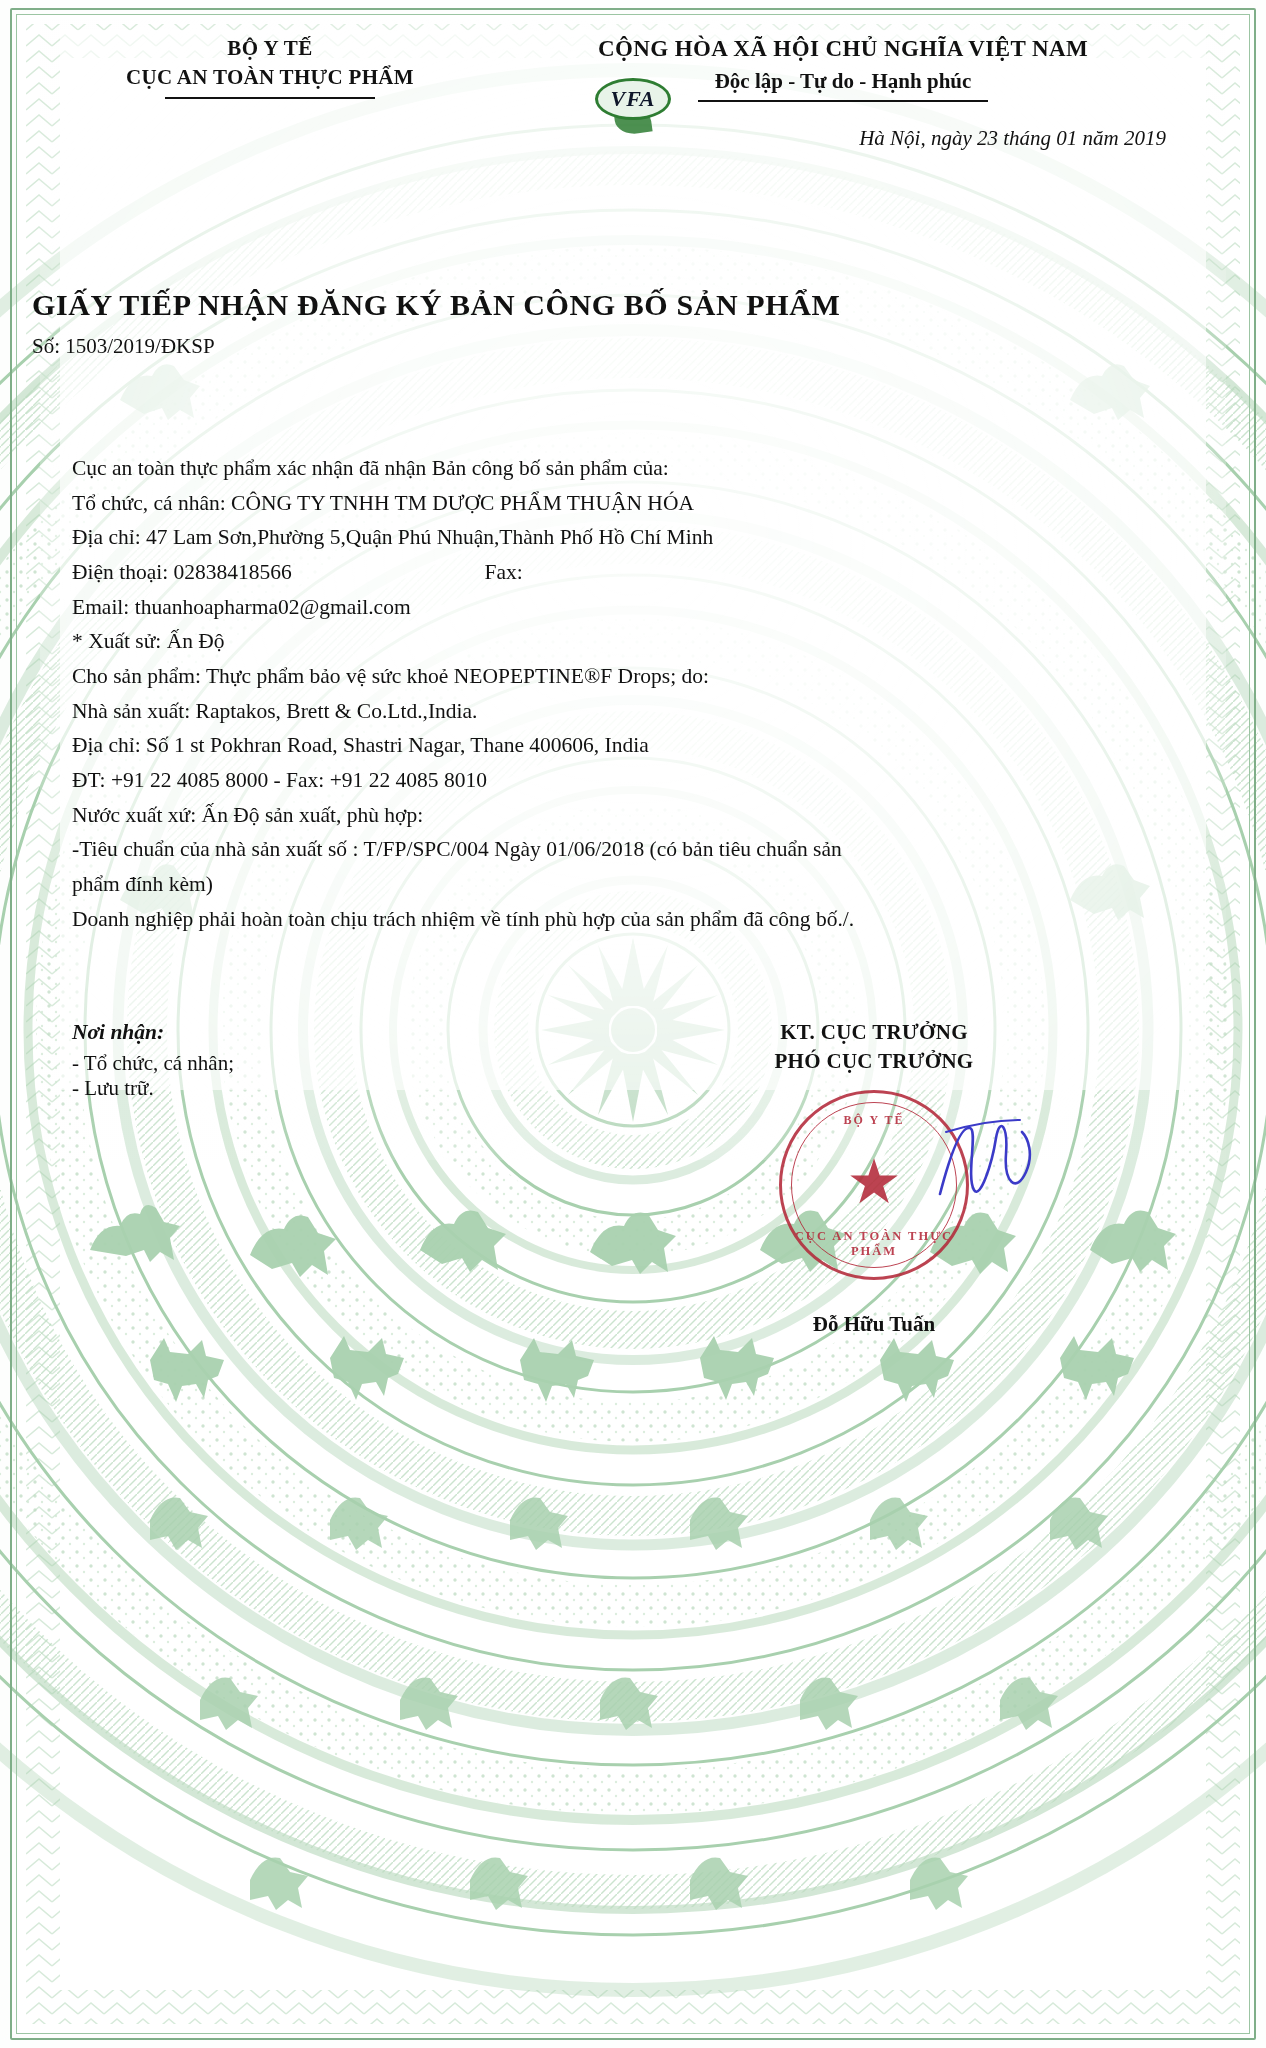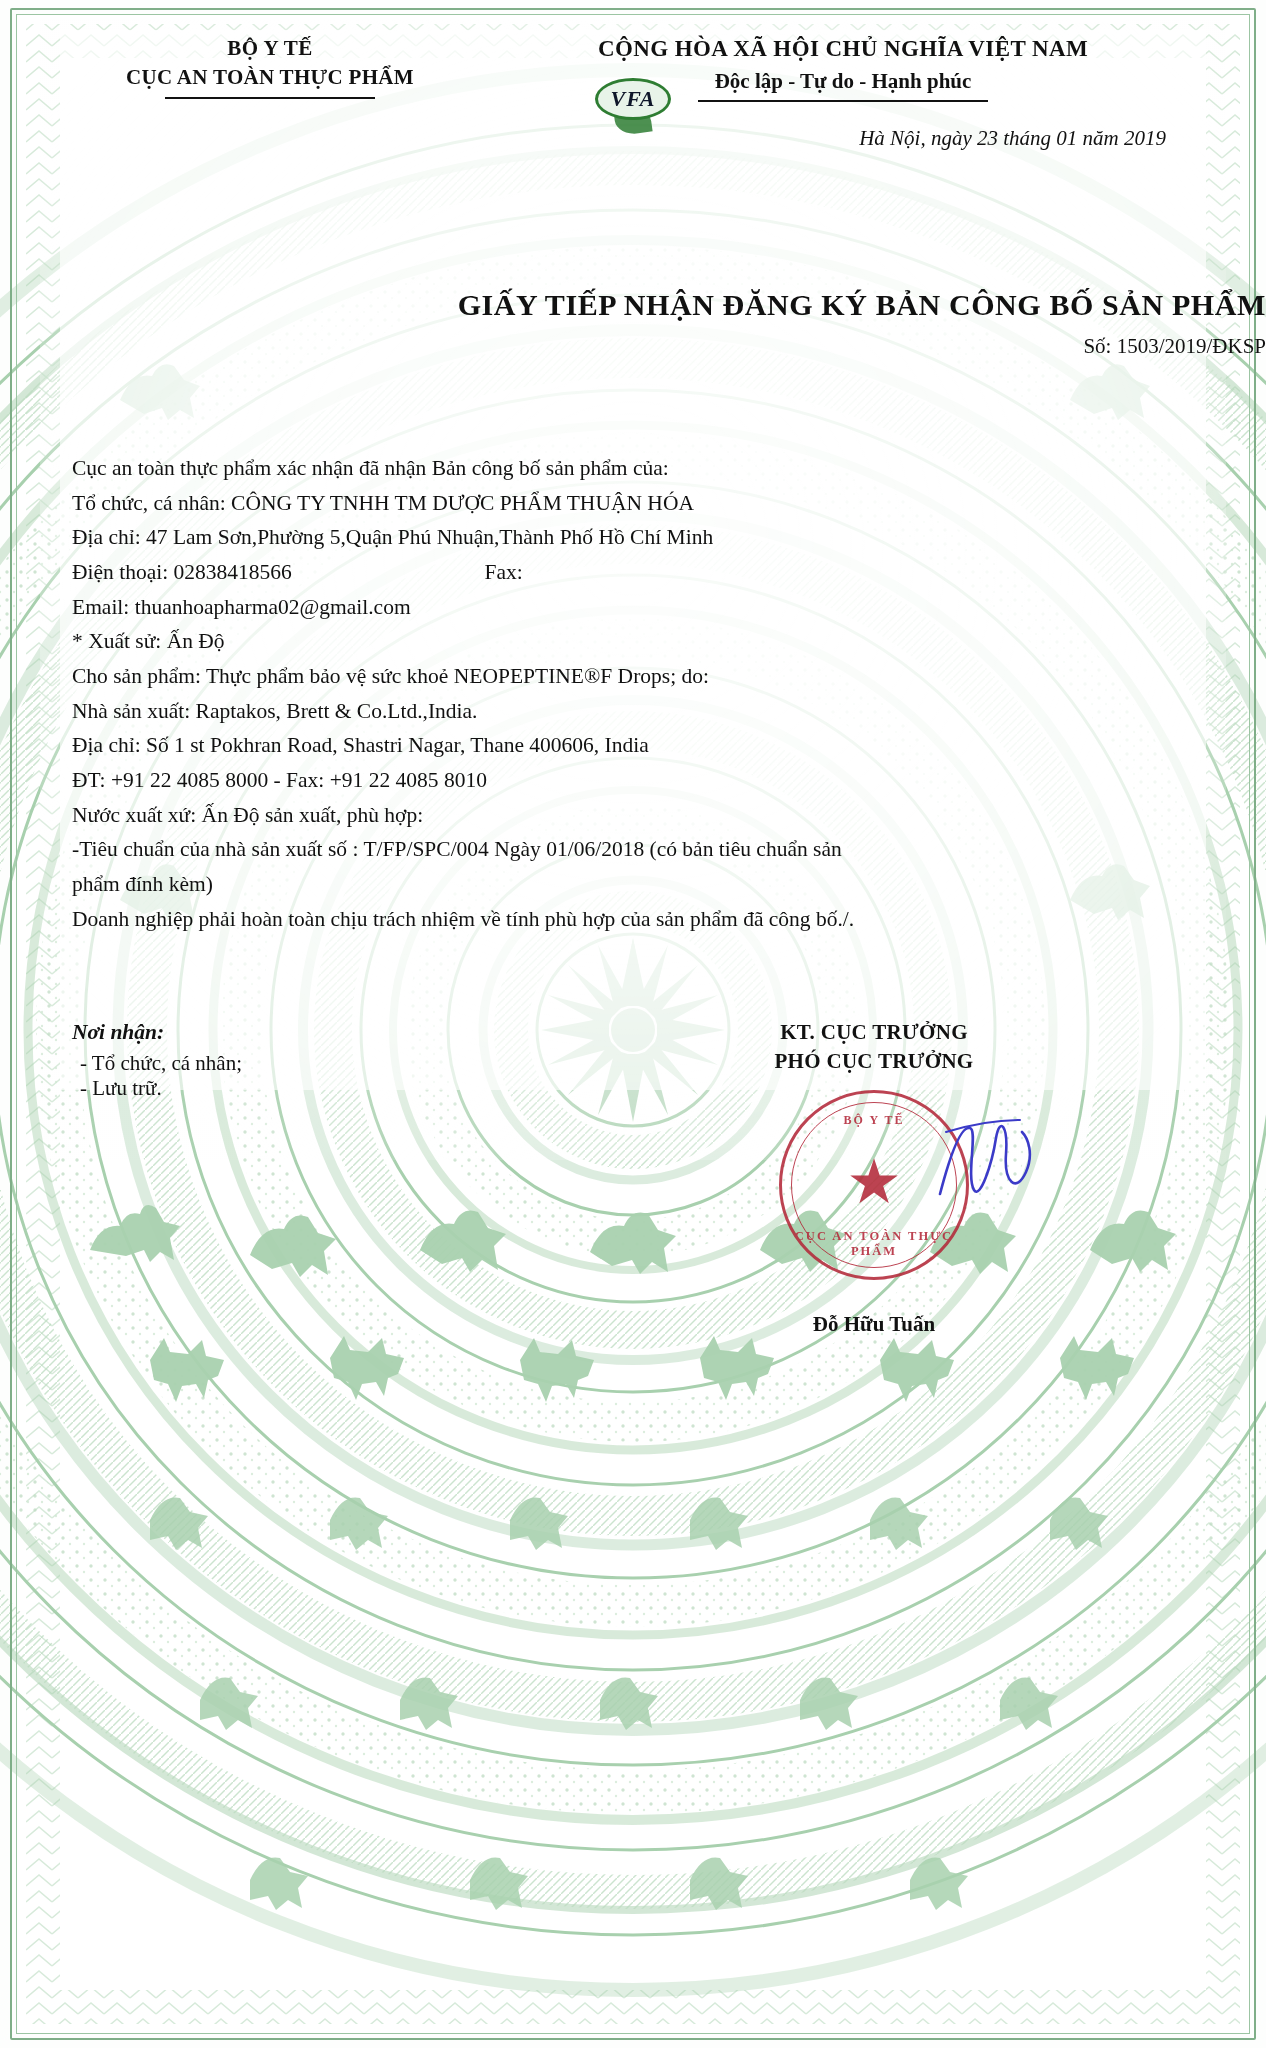--- a/index.html
+++ b/index.html
@@ -104,21 +104,22 @@
     transform: rotate(-8deg);
   }
   .place-date {
     position: absolute;
     right: 100px; top: 126px;
     font-size: 21px; font-style: italic;
   }
   
   .title-block {
     position: absolute; top: 288px; left: 0; width: 100%;
-    text-align: right;
+    text-align: left;
+    padding-left: 32px;
   }
   .doc-title {
     font-size: 30px; font-weight: bold; letter-spacing: .6px;
   }
   .doc-number {
     font-size: 21px; margin-top: 12px;
   }
   
   .body-block {
     position: absolute;
@@ -132,21 +133,21 @@
   .footer {
     position: absolute;
     left: 72px; right: 60px; top: 1020px;
     display: flex;
   }
   .recipients { width: 470px; font-size: 21px; }
   .recipients .r-title {
     font-weight: bold; font-style: italic; font-size: 21.5px;
     margin-bottom: 6px;
   }
-  .recipients div.r-item { margin-left: 8px; }
+  .recipients div.r-item { margin-left: 0; }
   .signature {
     flex: 1;
     text-align: center;
     position: relative;
   }
   .sig-role1 { font-size: 21px; font-weight: bold; letter-spacing: .3px; }
   .sig-role2 { font-size: 21px; font-weight: bold; letter-spacing: .3px; margin-top: 4px;}
   .stamp {
     position: absolute;
     left: 50%; margin-left: -95px;

